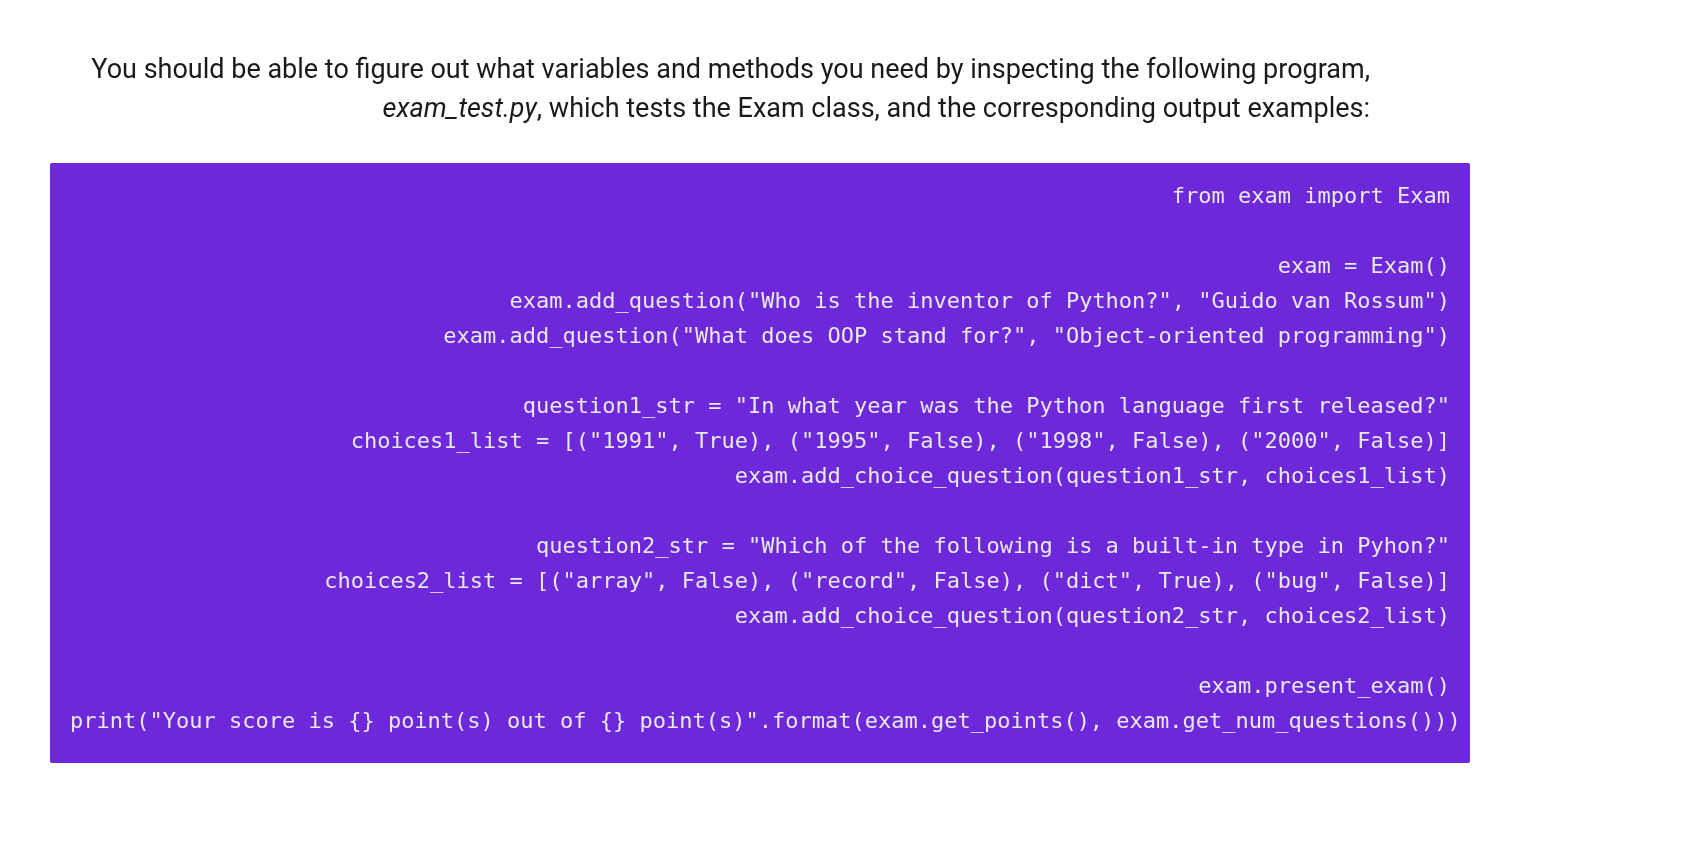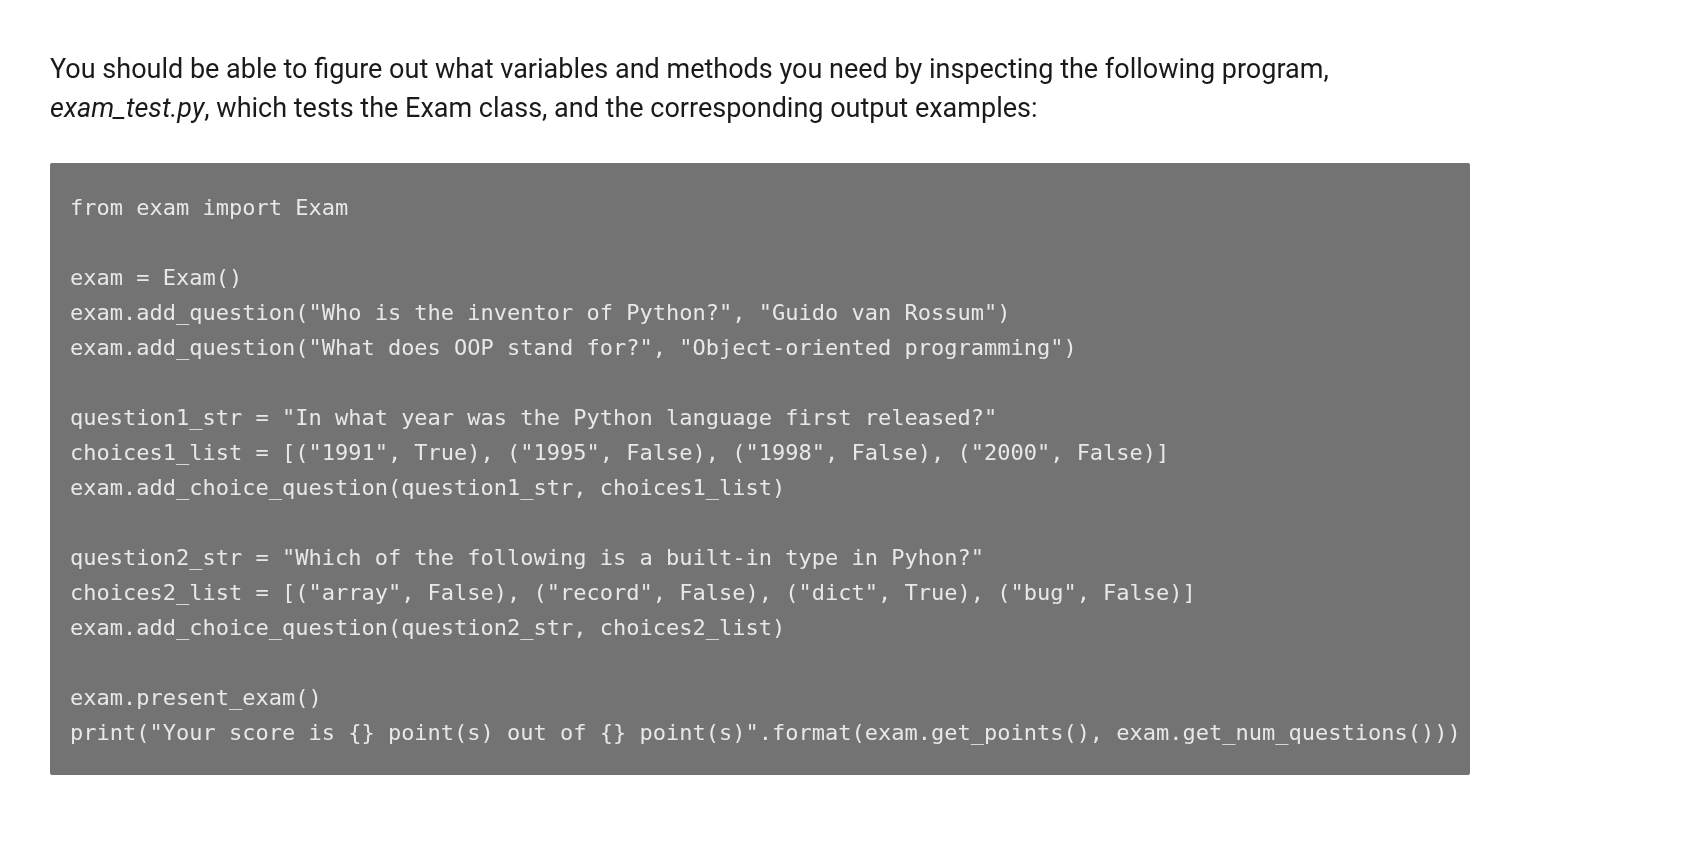--- a/index.html
+++ b/index.html
@@ -1,40 +1,41 @@
 <!DOCTYPE html>
 <html><head>
   <meta charset="utf-8">
   <style>
     * {
       margin: 0;
       padding: 0;
       box-sizing: border-box;
+      text-align: right;
     }
     body {
       font-family: -apple-system, BlinkMacSystemFont, "Segoe UI", Roboto, Helvetica, Arial, sans-serif;
       background: #ffffff;
       padding: 50px 50px 40px 50px;
       width: 1684px;
       height: 860px;
     }
     .intro-paragraph {
       font-size: 27px;
       line-height: 1.45;
       color: #1a1a1a;
       margin-bottom: 35px;
       max-width: 1320px;
     }
     .intro-paragraph em {
       font-style: italic;
     }
     .code-block {
-      background: #737373;
+      background: #6d28d9;
       color: #e8e8e8;
-      padding: 28px 20px 24px 20px;
+      padding: 16px 20px 24px 20px;
       font-family: "SF Mono", "Monaco", "Menlo", "Consolas", "Courier New", monospace;
       font-size: 22px;
       line-height: 1.5;
       white-space: pre;
       overflow-x: auto;
       border-radius: 2px;
       max-width: 1420px;
     }
   </style>
 </head>

